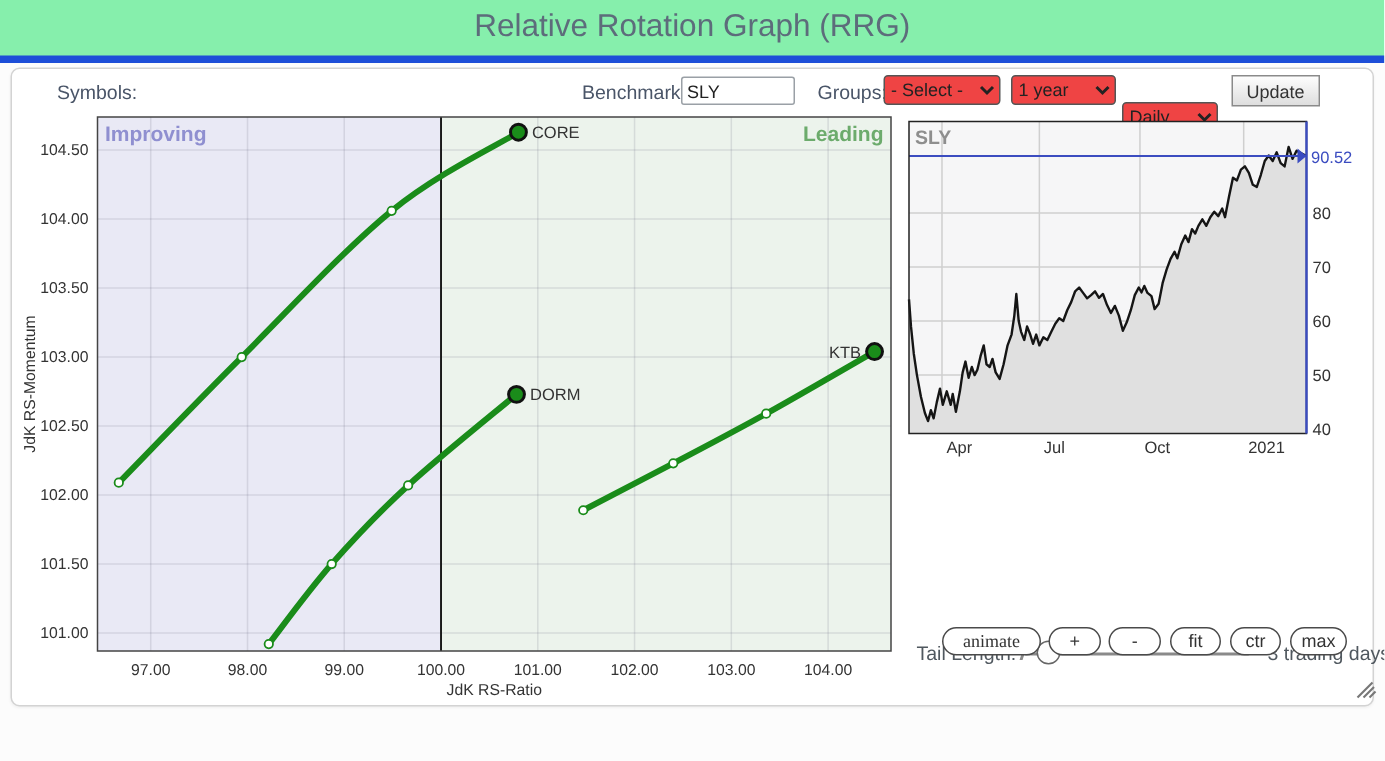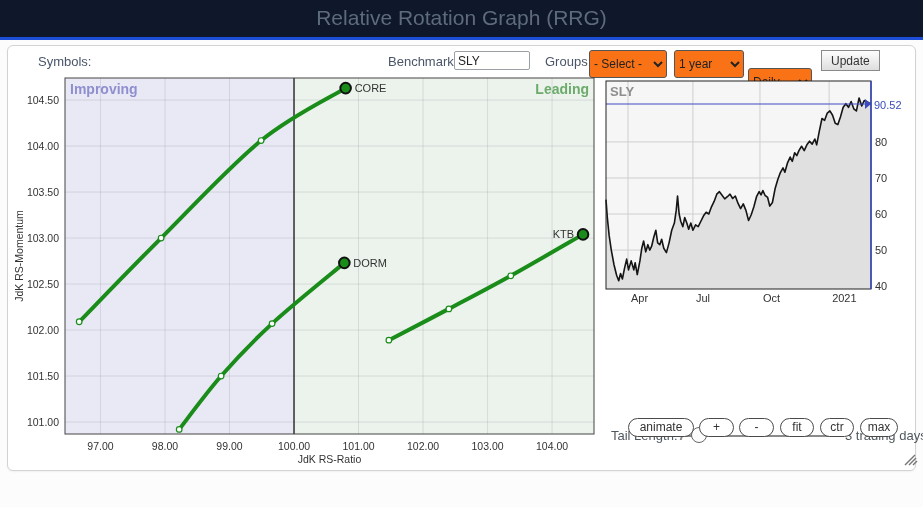--- a/index.html
+++ b/index.html
@@ -1,24 +1,24 @@
 <!DOCTYPE html>
 <html><head>
 <meta charset="utf-8">
 <style>
   html,body{margin:0;padding:0;background:#fcfcfc;font-family:"Liberation Sans","DejaVu Sans",sans-serif;}
   #stage{position:relative;width:923px;height:507px;background:#fcfcfc;overflow:hidden;}
   
-  #hdr{position:absolute;left:0;top:0;width:923px;height:37px;background:#0f172a;border-bottom:3px solid #1d4ed8;}
+  #hdr{position:absolute;left:0;top:0;width:923px;height:37px;background:#86efac;border-bottom:5px solid #1d4ed8;}
   #hdr .title{width:100%;text-align:center;line-height:36px;font-size:21px;color:#5d6c7b;}
   
   #panel{position:absolute;left:7px;top:45px;width:907px;height:424px;background:#fff;border:1px solid #d3d3d3;border-radius:6px;box-shadow:0 1px 2px rgba(0,0,0,.05);}
   .tb-label{position:absolute;font-size:13px;color:#4a5568;line-height:19px;white-space:nowrap;}
   .tb-input{position:absolute;height:15px;border:1px solid #9aa0a6;border-radius:2px;font-size:12px;color:#222;padding:1px 3px;background:#fff;font-family:"Liberation Sans",sans-serif;}
-  .tb-select{position:absolute;height:28px;border:1px solid #555;border-radius:3px;background:#f97316;font-size:12px;color:#222;font-family:"Liberation Sans",sans-serif;}
+  .tb-select{position:absolute;height:20px;border:1px solid #555;border-radius:3px;background:#ef4444;font-size:12px;color:#222;font-family:"Liberation Sans",sans-serif;}
   .tb-btn{position:absolute;height:21px;background:linear-gradient(#fdfdfd,#dedede);border:1px solid #8a8a8a;border-radius:0;font-size:12px;color:#333;padding:0 9px;font-family:"Liberation Sans",sans-serif;cursor:pointer;}
   
   #rrg-svg{position:absolute;left:7px;top:25px;}
   #sly-svg{position:absolute;left:591px;top:29px;}
   
   #tail-row{position:absolute;left:603px;top:381px;width:300px;height:20px;}
   #tail-label{position:absolute;left:0;top:0;font-size:13px;color:#50585f;line-height:18px;}
   #tail-track{position:absolute;left:72px;top:8px;width:150px;height:2px;background:#8a8a8a;border-radius:2px;}
   #tail-track:before{content:"";position:absolute;left:-2px;top:-3px;width:2px;height:8px;background:#8a8a8a;transform:skewX(-18deg);}
   #tail-knob{position:absolute;left:80px;top:0;width:16px;height:16px;border:1.5px solid #666;border-radius:50%;background:#fdfdfd;box-sizing:border-box;}
@@ -141,21 +141,21 @@
         <text x="11" y="21" font-size="13" font-weight="bold" fill="#8e8e8e">SLY</text>
       </svg>
 
     <div id="tail-row">
       <span id="tail-label">Tail Length:</span>
       <div id="tail-track"></div>
       <div id="tail-knob"></div>
       <span id="tail-value">3 trading days</span>
     </div>
 
-    <button class="rrg-btn" style="left:620px;width:66px;">animate</button>
+    <button class="rrg-btn" style="left:620px;width:66px;font-family:Liberation Serif, serif;">animate</button>
     <button class="rrg-btn" style="left:691px;width:35px;">+</button>
     <button class="rrg-btn" style="left:731px;width:35px;">-</button>
     <button class="rrg-btn" style="left:772px;width:34px;">fit</button>
     <button class="rrg-btn" style="left:812px;width:34px;">ctr</button>
     <button class="rrg-btn" style="left:852px;width:38px;">max</button>
 
     <svg id="grip" width="17" height="14">
       <line x1="4" y1="13" x2="14" y2="3" stroke="#777" stroke-width="1.4"></line>
       <line x1="8" y1="13" x2="15" y2="6" stroke="#777" stroke-width="1.4"></line>
       <line x1="12" y1="13" x2="16" y2="9" stroke="#777" stroke-width="1.4"></line>

